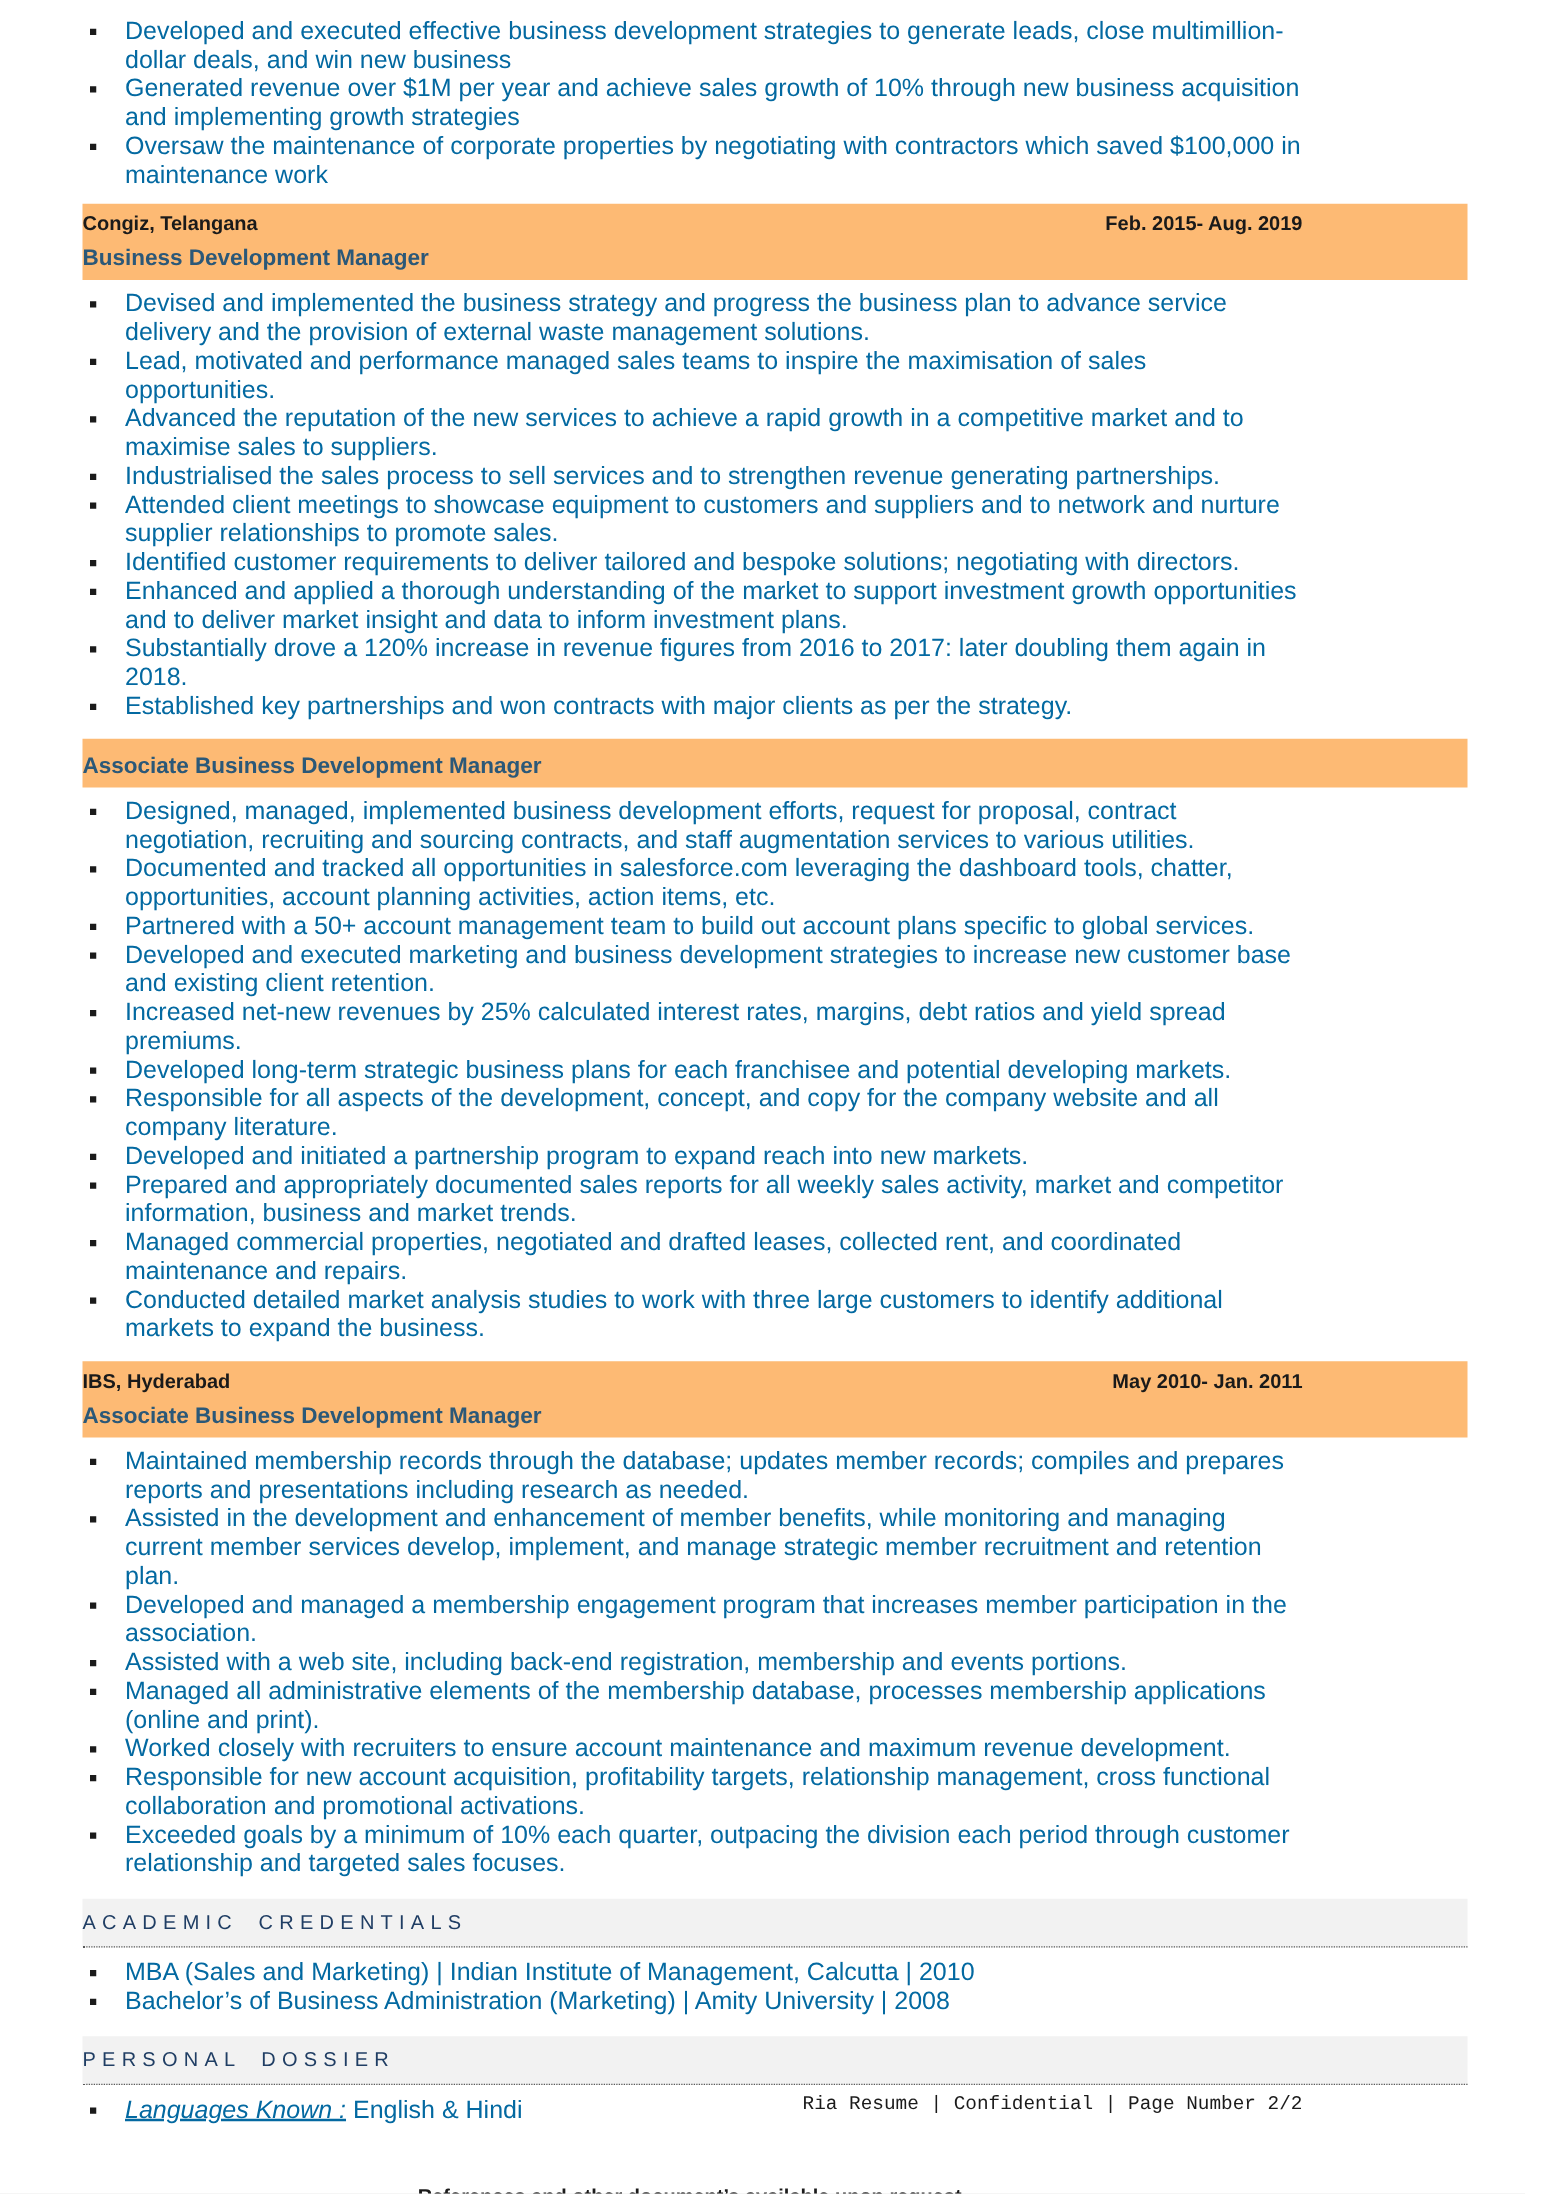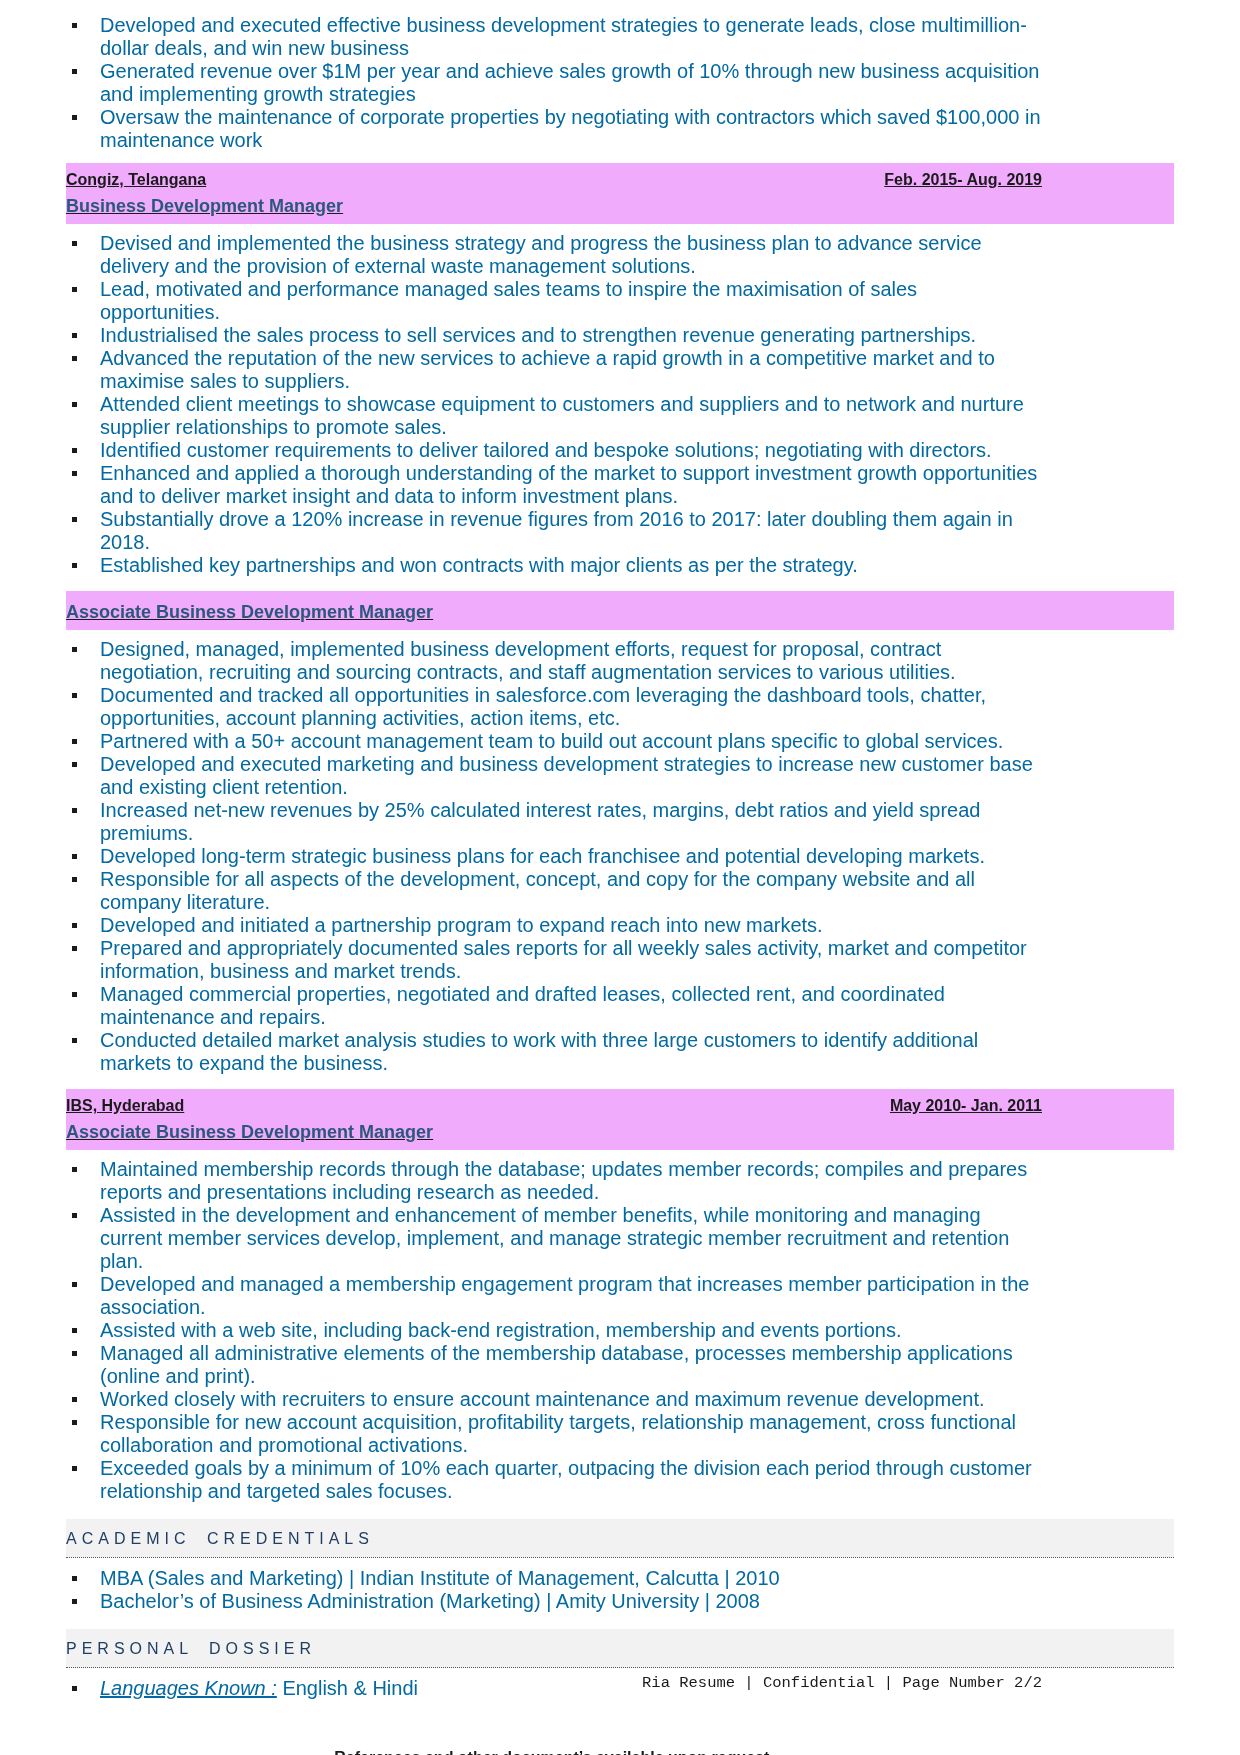--- a/index.html
+++ b/index.html
@@ -9,21 +9,21 @@
     margin:0 auto;
   }
   .content{padding:14px 0 0 66px;width:1108px;}
   .textcol{width:976px;}
 
   ul.bullets{list-style:none;margin:0;padding:0;}
   ul.bullets li{position:relative;padding-left:34px;font-size:20px;line-height:23px;color:#0369a1;}
   .sq{position:absolute;left:6px;top:9px;width:5px;height:5px;background:#1b1b1b;}
   .bt{display:inline;}
 
-  .job-head{background:#f0abfc;width:1108px;padding:6px 0 7px 0;margin-top:11px;text-decoration:underline;}
+  .job-head{background:#fdba74;width:1108px;padding:6px 0 7px 0;margin-top:11px;}
   .job-row{display:flex;justify-content:space-between;padding-right:132px;}
   .company{font-weight:bold;font-size:16px;color:#1a1a1a;line-height:22px;}
   .dates{font-weight:bold;font-size:16px;color:#1a1a1a;line-height:22px;}
   .job-title{font-weight:bold;font-size:18px;color:#2b5878;line-height:22px;margin-top:4px;}
   ul.job-bullets{margin:8px 0 14px 0;}
 
   .section-head{
     background:#f2f2f2;width:1108px;margin-top:16px;
     border-bottom:1px dotted #595959;
     padding:7px 0 6px 0;
@@ -60,22 +60,22 @@
         <div class="job-row">
           <span class="company">Congiz, Telangana</span>
           <span class="dates">Feb. 2015- Aug. 2019</span>
         </div>
         <div class="job-title">Business Development Manager</div>
       </div>
       <ul class="bullets textcol job-bullets">
 
       <li><span class="sq"></span><span class="bt">Devised and implemented the business strategy and progress the business plan to advance service delivery and the provision of external waste management solutions.</span></li>
           <li><span class="sq"></span><span class="bt">Lead, motivated and performance managed sales teams to inspire the maximisation of sales opportunities.</span></li>
+          <li><span class="sq"></span><span class="bt">Advanced the reputation of the new services to achieve a rapid growth in a competitive market and to maximise sales to suppliers.</span></li>
           <li><span class="sq"></span><span class="bt">Industrialised the sales process to sell services and to strengthen revenue generating partnerships.</span></li>
-          <li><span class="sq"></span><span class="bt">Advanced the reputation of the new services to achieve a rapid growth in a competitive market and to maximise sales to suppliers.</span></li>
           <li><span class="sq"></span><span class="bt">Attended client meetings to showcase equipment to customers and suppliers and to network and nurture supplier relationships to promote sales.</span></li>
           <li><span class="sq"></span><span class="bt">Identified customer requirements to deliver tailored and bespoke solutions; negotiating with directors.</span></li>
           <li><span class="sq"></span><span class="bt">Enhanced and applied a thorough understanding of the market to support investment growth opportunities and to deliver market insight and data to inform investment plans.</span></li>
           <li><span class="sq"></span><span class="bt">Substantially drove a 120% increase in revenue figures from 2016 to 2017: later doubling them again in 2018.</span></li>
           <li><span class="sq"></span><span class="bt">Established key partnerships and won contracts with major clients as per the strategy.</span></li>
         </ul>
     </section>
 
     <section>
       <div class="job-head">

